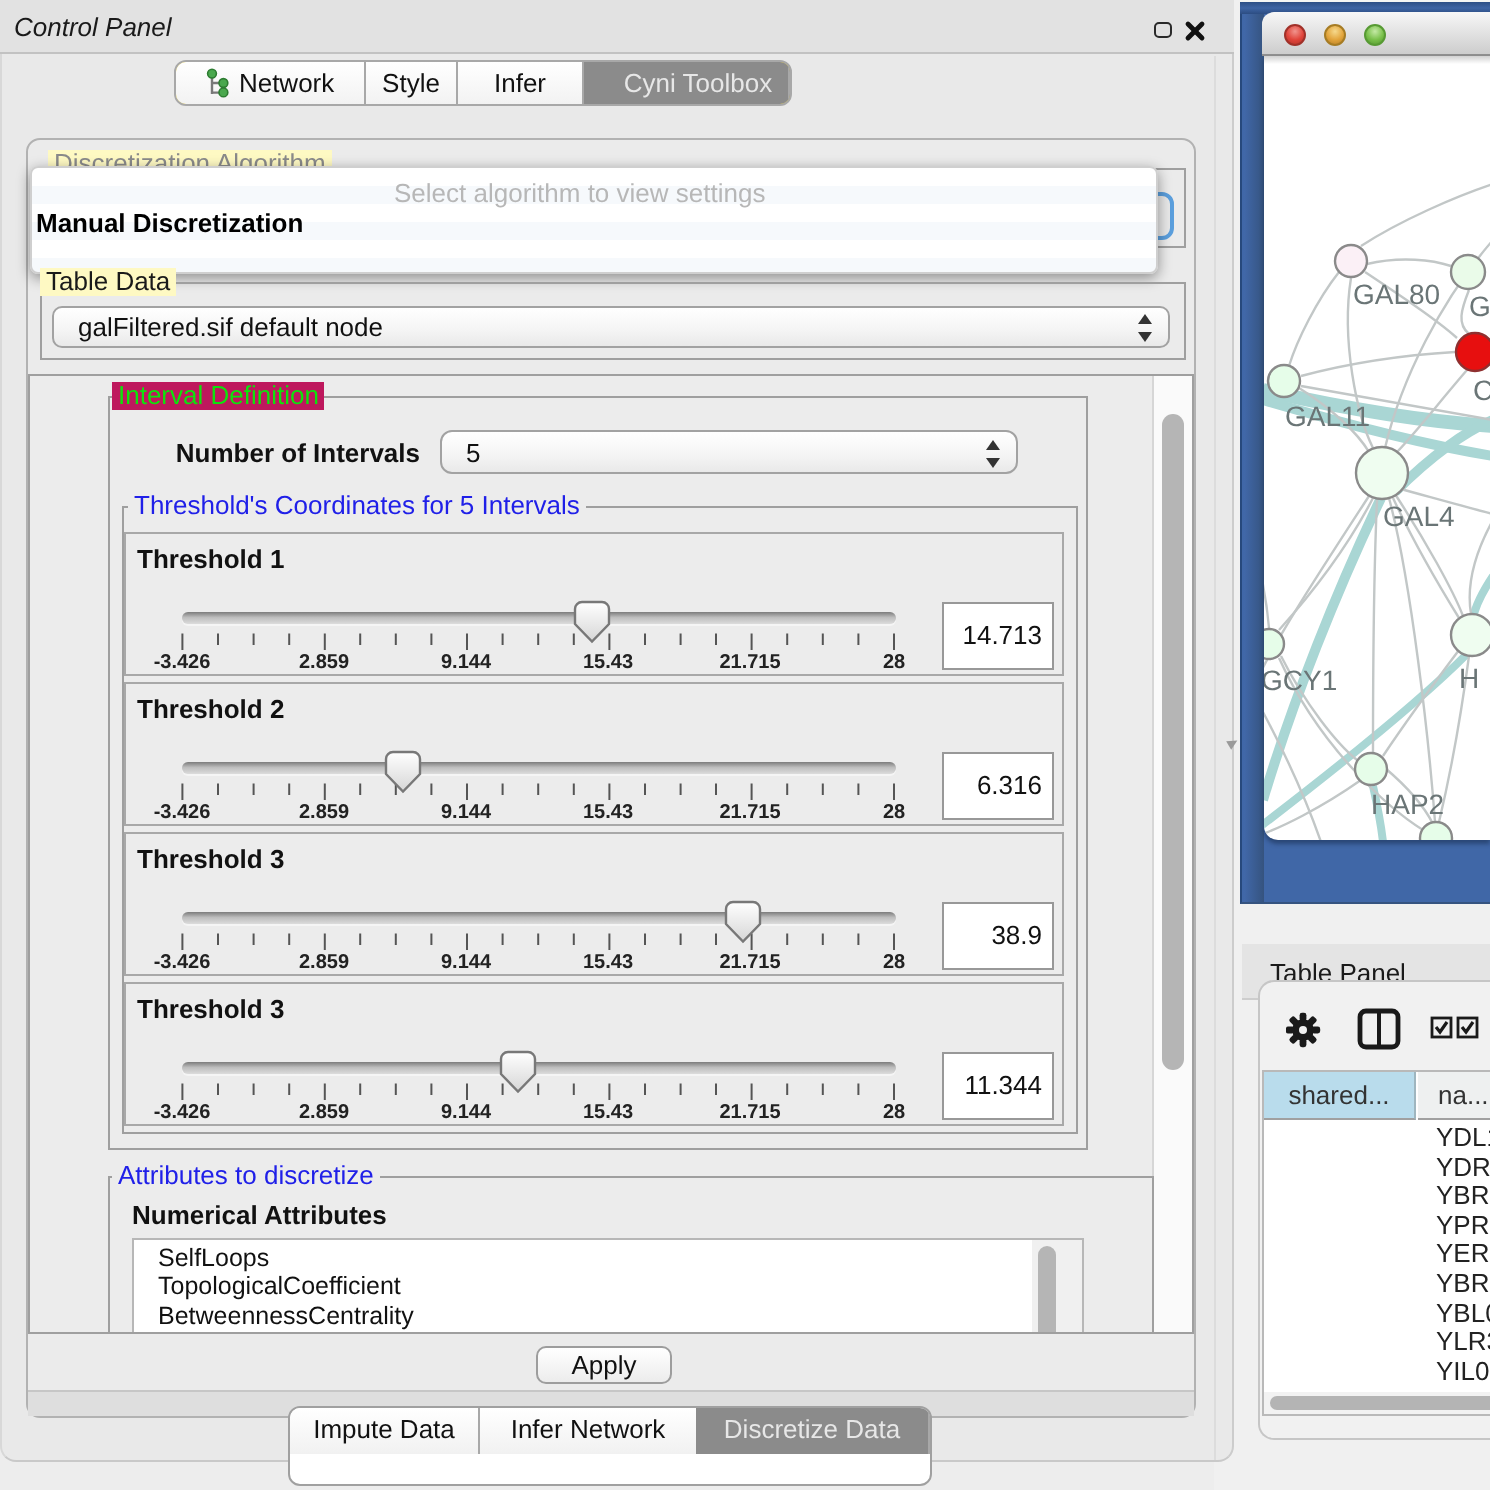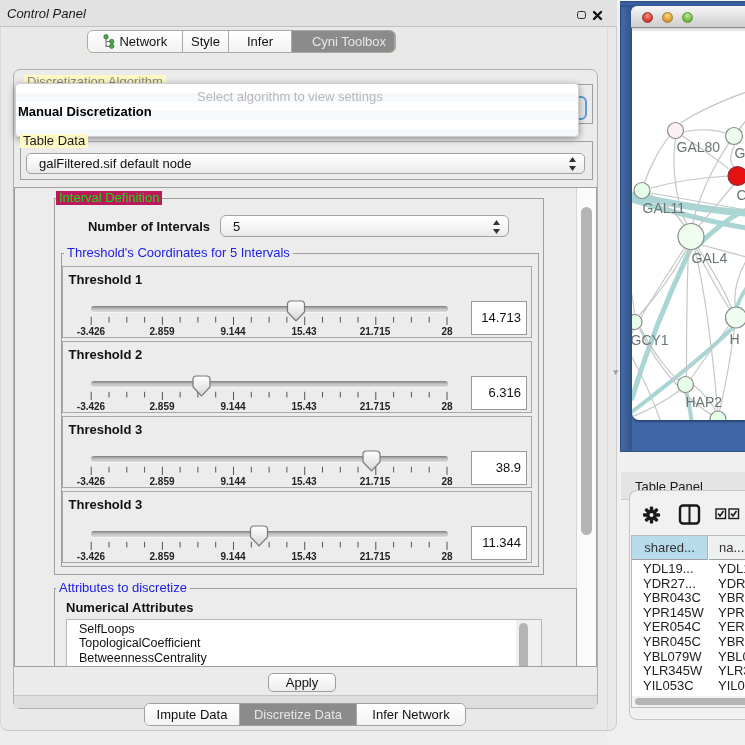--- a/index.html
+++ b/index.html
@@ -132,29 +132,20 @@
   </g>
   <g fill="none" stroke="#1a1a1a" stroke-width="1.6">
     <path d="M75,9.5 l2,2.5 l3.5,-5"></path>
     <path d="M88,9.5 l2,2.5 l3.5,-5"></path>
   </g>
 </svg>
 
 <div class="abs" style="left:631px; top:535px; width:114px; height:173px; background:#ffffff; border:1px solid #b9b9b9; border-right:none; overflow:hidden;">
   <div style="position:absolute; left:0; top:0; width:76px; height:24px; background:#b9dcec; border-right:1px solid #9fb6bf; border-bottom:1px solid #a0a0a0; font-size:13px; color:#333; text-align:center; line-height:23px;">shared...</div>
   <div style="position:absolute; left:77px; top:0; width:120px; height:24px; background:#eef0f0; border-bottom:1px solid #a0a0a0; font-size:13px; color:#333; padding-left:10px; line-height:23px;">na...</div>
-  <div style="position:absolute; left:11px; top:26px; font-size:13px; color:#222; line-height:14.6px; white-space:pre;">YDL19...
-YDR27...
-YBR043C
-YPR145W
-YER054C
-YBR045C
-YBL079W
-YLR345W
-YIL053C</div>
   <div style="position:absolute; left:86px; top:26px; font-size:13px; color:#222; line-height:14.6px; white-space:pre;">YDL194W
 YDR277C
 YBR043C
 YPR145W
 YER054C
 YBR045C
 YBL079W
 YLR345W
 YIL052C</div>
   <div style="position:absolute; left:0px; top:160px; width:114px; height:13px; background:#f2f2f2;"></div>
@@ -338,21 +329,21 @@
 TopologicalCoefficient
 BetweennessCentrality</div>
   <div style="position:absolute; left:449px; top:0; width:27px; height:47px; background:#f0f0f0;"></div>
   <div style="position:absolute; left:452px; top:3px; width:9px; height:60px; background:#b5b5b5; border-radius:5px;"></div>
 </div>
 
 <div class="abs" style="left:268px; top:673px; width:68px; height:19px; border:1px solid #9d9d9d; border-radius:5px; background:linear-gradient(#ffffff,#ececec); font-size:13px; color:#111; text-align:center; line-height:18px;">Apply</div>
 
 <div class="abs" style="left:14px; top:695px; width:583px; height:13px; background:#dedede; border-top:1px solid #c6c6c6;"></div>
 
-<div class="abs" style="left:144px; top:703px; height:23px; border:1px solid #a0a0a0; border-radius:6px; overflow:hidden; background:#fff;text-decoration:underline;">
+<div class="abs" style="left:144px; top:703px; height:40px; border:1px solid #a0a0a0; border-radius:6px; overflow:hidden; background:#fff;text-decoration:underline;">
   <div class="tab" style="width:95px;">Impute Data</div>
+  <div class="tab" style="width:108px; border-right:none;">Infer Network</div>
   <div class="tab sel" style="width:117px;">Discretize Data</div>
-  <div class="tab" style="width:108px; border-right:none;">Infer Network</div>
 </div>
 
 <svg class="abs" style="left:613px; top:368px;" width="8" height="8" viewBox="0 0 8 8">
     <path d="M1,6 L1,1 L6,3.5 Z" fill="#9a9a9a" transform="rotate(-30 3.5 3.5)"></path>
   </svg>
 
 </body></html>

